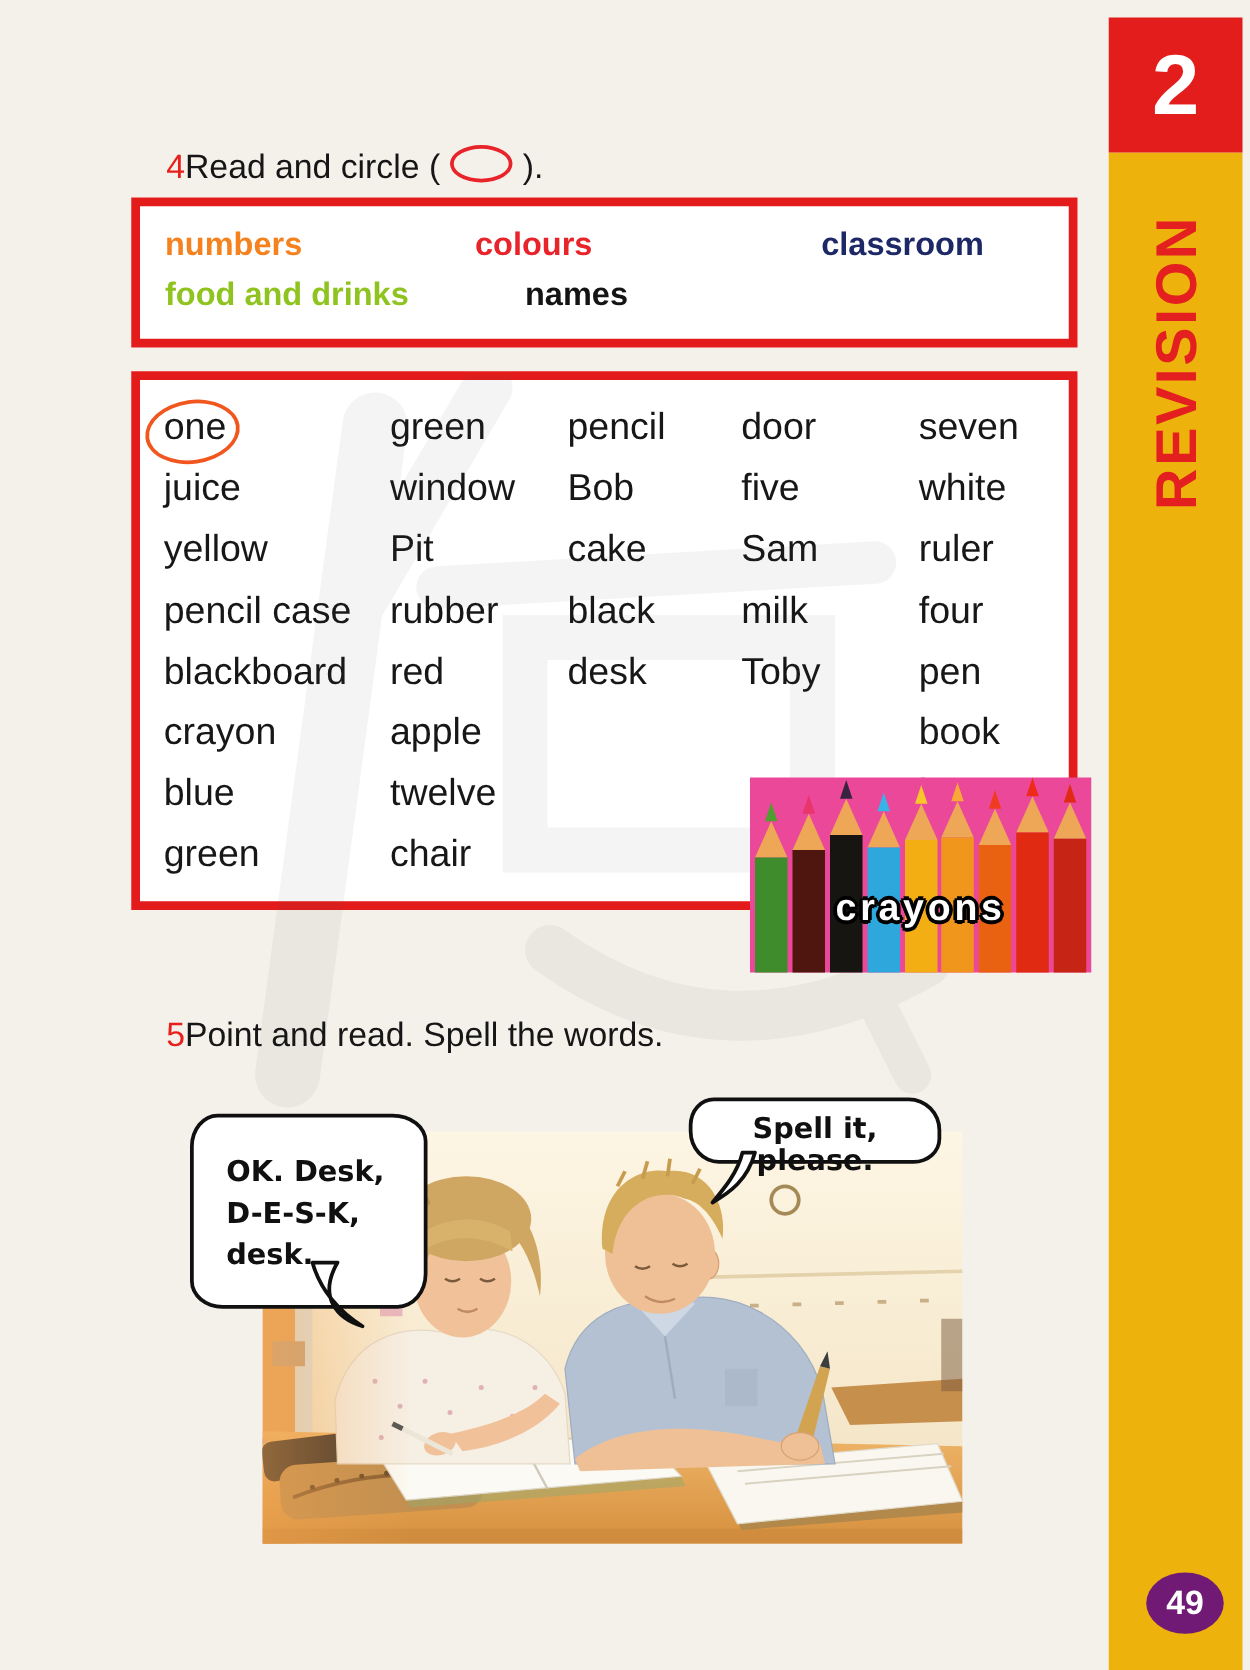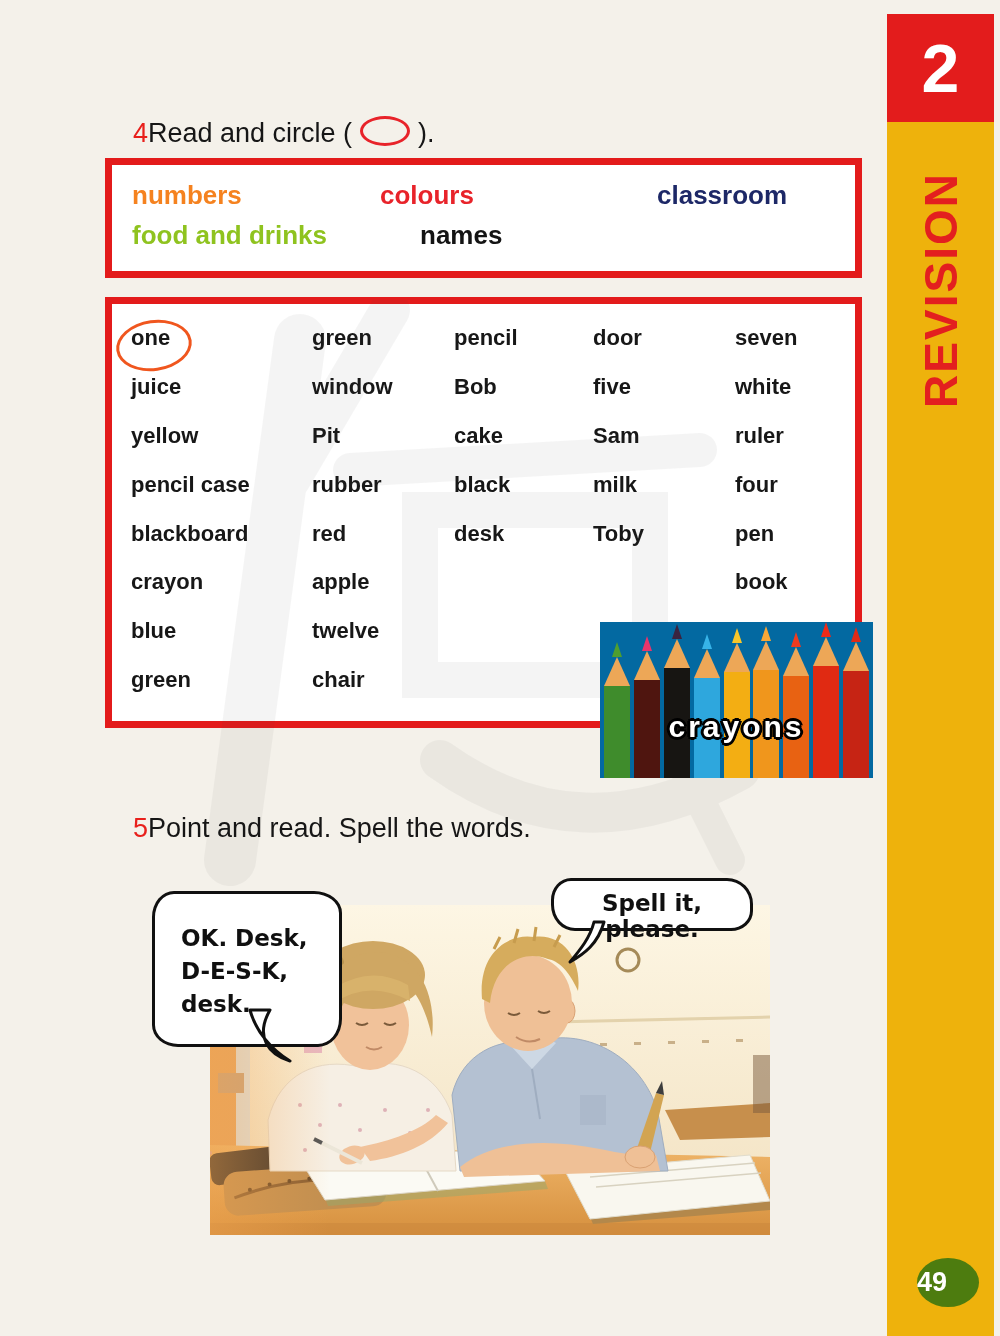--- a/index.html
+++ b/index.html
@@ -11,47 +11,47 @@
 
   
   .sidebar-yellow{position:absolute;left:887px;top:122px;width:107px;height:1214px;background:#eeb20c;z-index:1;}
   .unit-box{position:absolute;left:887px;top:14px;width:107px;height:108px;background:#e31c1c;z-index:2;
             display:flex;align-items:center;justify-content:center;}
   .unit-box span{color:#fff;font-size:68px;font-weight:bold;line-height:1;}
   .revision-wrap{position:absolute;left:887px;top:140px;width:107px;height:300px;z-index:2;
                  display:flex;align-items:center;justify-content:center;}
   .revision-text{transform:rotate(-90deg);white-space:nowrap;color:#e31f1f;font-weight:bold;
                  font-size:46px;letter-spacing:2px;}
-  .page-num{position:absolute;left:917px;top:1258px;width:62px;height:49px;background:#4d7c0f;
-            border-radius:50%;z-index:4;display:flex;align-items:center;justify-content:flex-start;
+  .page-num{position:absolute;left:917px;top:1258px;width:62px;height:49px;background:#701a75;
+            border-radius:50%;z-index:4;display:flex;align-items:center;justify-content:center;
             color:#fff;font-weight:bold;font-size:27px;}
 
   
   .ex-header{position:absolute;left:100px;font-size:27px;font-weight:normal;color:#161616;z-index:4;text-align:right;}
   .ex-header .ex-num{color:#e8201c;display:inline-block;width:48px;}
   #ex4-header{top:116px;}
   #ex5-header{top:813px;}
   .oval-glyph{display:inline-block;width:44px;height:24px;border:3px solid #e8232a;border-radius:50%;
               vertical-align:-4px;margin:0 8px;}
 
   
   .red-box{position:absolute;left:105px;width:757px;background:#fff;border:7px solid #e31b1b;
            box-sizing:border-box;z-index:2;}
   #cat-box{top:158px;height:120px;display:grid;grid-template-columns:248px 277px auto;
            grid-auto-rows:40px;padding:15px 0 0 20px;}
   .cat-label{font-size:26px;font-weight:bold;white-space:nowrap;}
   #word-box{top:297px;height:431px;}
   #word-grid{display:grid;grid-template-columns:181px 142px 139px 142px auto;
              grid-auto-rows:48.9px;padding:21px 0 0 19px;}
-  .word-cell{font-size:22px;font-weight:bold;color:#171717;white-space:nowrap;}
+  .word-cell{font-size:30px;font-weight:normal;color:#171717;white-space:nowrap;}
   .circle-one{position:absolute;left:4px;top:16px;width:70px;height:45px;border:3px solid #f0561e;
               border-radius:50%;transform:rotate(-8deg);}
 
   
-  .crayons-img{position:absolute;left:600px;top:622px;width:273px;height:156px;background:#0369a1;z-index:5;}
+  .crayons-img{position:absolute;left:600px;top:622px;width:273px;height:156px;background:#ec4899;z-index:5;}
   .pencil-row{display:flex;height:100%;align-items:stretch;justify-content:center;gap:2px;padding:0 3px;box-sizing:border-box;}
   .pencil{flex:1;display:flex;flex-direction:column;align-items:center;}
   .pencil .lead{width:0;height:0;border-left:5px solid transparent;border-right:5px solid transparent;
                 border-bottom:15px solid #333;}
   .pencil .wood{width:0;height:0;border-left:13px solid transparent;border-right:13px solid transparent;
                 border-bottom:29px solid #eda757;}
   .pencil .pbody{width:26px;flex:1;}
   .crayons-label{position:absolute;left:0;right:0;top:88px;text-align:center;z-index:6;
       color:#fff;font-weight:bold;font-size:30px;letter-spacing:3px;
       text-shadow:-2px -2px 0 #000,2px -2px 0 #000,-2px 2px 0 #000,2px 2px 0 #000,

